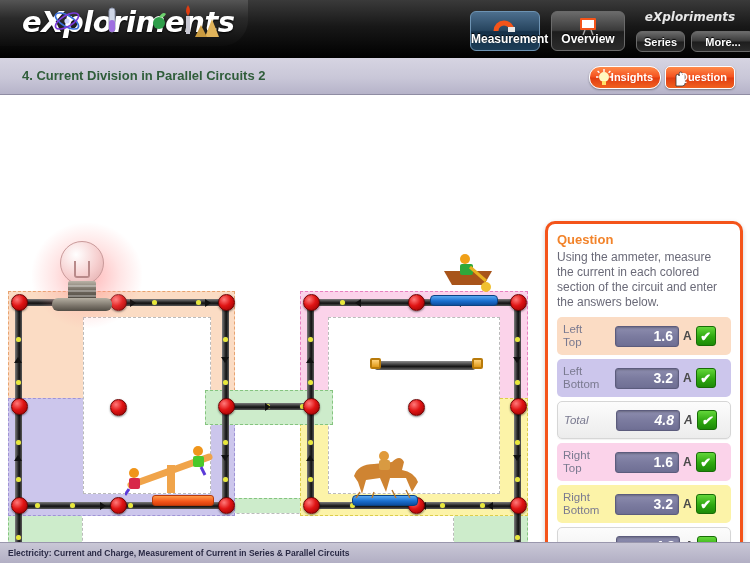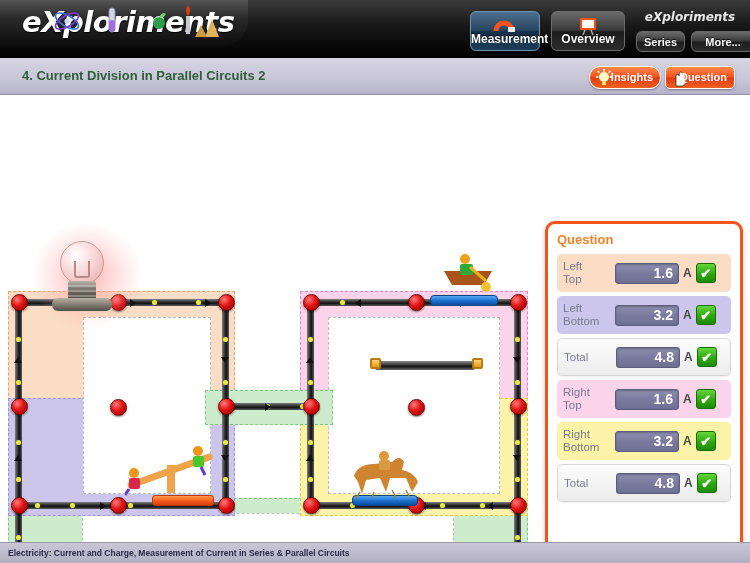--- a/index.html
+++ b/index.html
@@ -219,21 +219,21 @@
   }
   .q-title { font-size: 13px; font-weight: bold; color: #f2832a; margin-bottom: 3px; }
   .q-body  { font-size: 12px; color: #6a6a78; line-height: 15px; }
   .rows { margin-top: 7px; }
   .qrow {
     position: relative; height: 38px; border-radius: 5px;
     display: flex; align-items: center; padding: 0 6px; margin-bottom: 4px;
   }
   .qrow.total {
     background: linear-gradient(180deg,#fcfcfc,#ececec);
-    border: 1px solid #d6d6d6; box-shadow: 0 1px 1px rgba(0,0,0,.06);
+    border: 1px solid #d6d6d6; box-shadow: 0 1px 1px rgba(0,0,0,.06); font-style: italic;
   }
   .qlabel {
     width: 50px; font-size: 11.5px; color: #7a7a90; line-height: 13px;
   }
   .qinput {
     width: 64px; height: 21px; margin-left: 2px;
     background: linear-gradient(180deg,#8d8dae 0%,#7b7b9f 50%,#6f6f94 100%);
     border: 1px solid #5c5c7d; border-radius: 3px;
     color: #fff; font-size: 14px; font-weight: bold;
     text-align: right; padding-right: 5px; line-height: 19px;
@@ -478,20 +478,21 @@
     <rect x="68" y="13" width="11" height="11" rx="2" fill="#4ac82a"></rect>
     <path d="M76 24 L80 32" stroke="#5a3ad8" stroke-width="3"></path>
   </svg>
 
   <div class="connector"></div>
   <div class="term" style="left:370px;"></div>
   <div class="term" style="left:472px;"></div>
 
   <div class="qpanel">
     <div class="q-title">Question</div>
+    <div class="q-body">Using the ammeter, measure the current in each colored section of the circuit and enter the answers below.</div>
 
     <div class="rows">
 
       <div class="qrow" style="background:#fbdcc4;">
         <div class="qlabel">
           <div>Left</div>
           <div>Top</div>
         </div>
         <div class="qinput">1.6</div>
         <span class="qunit">A</span>

